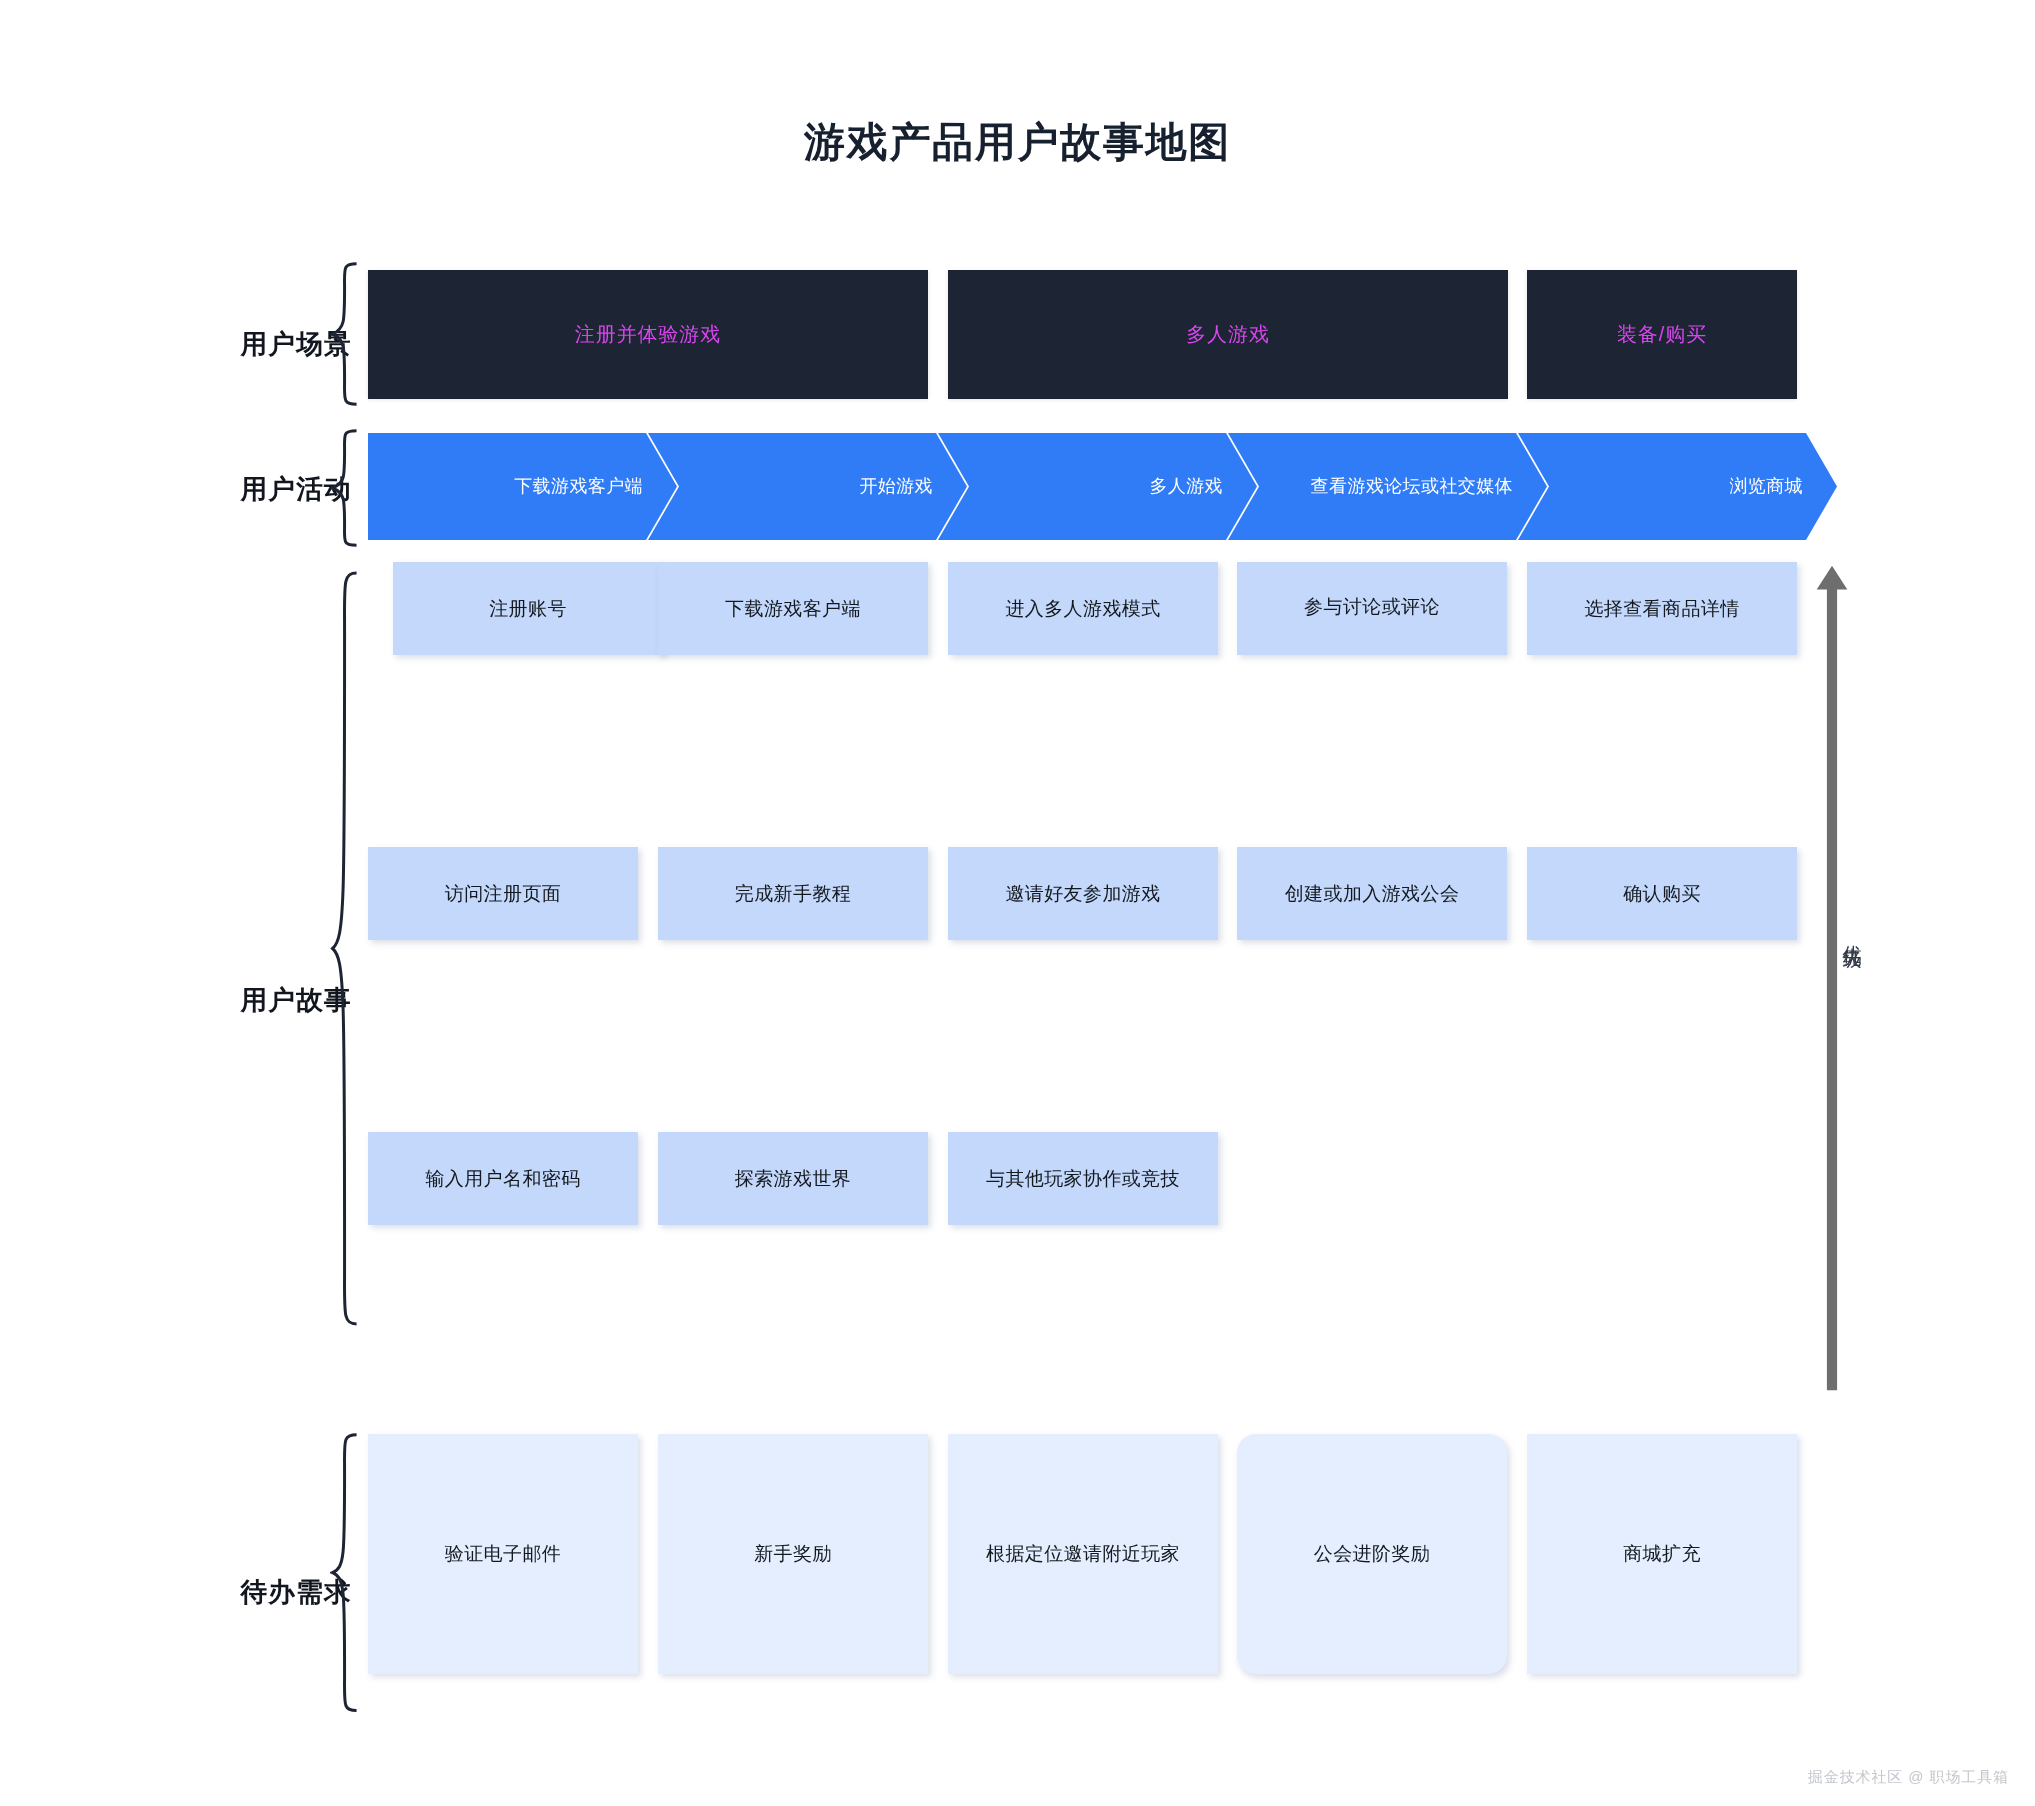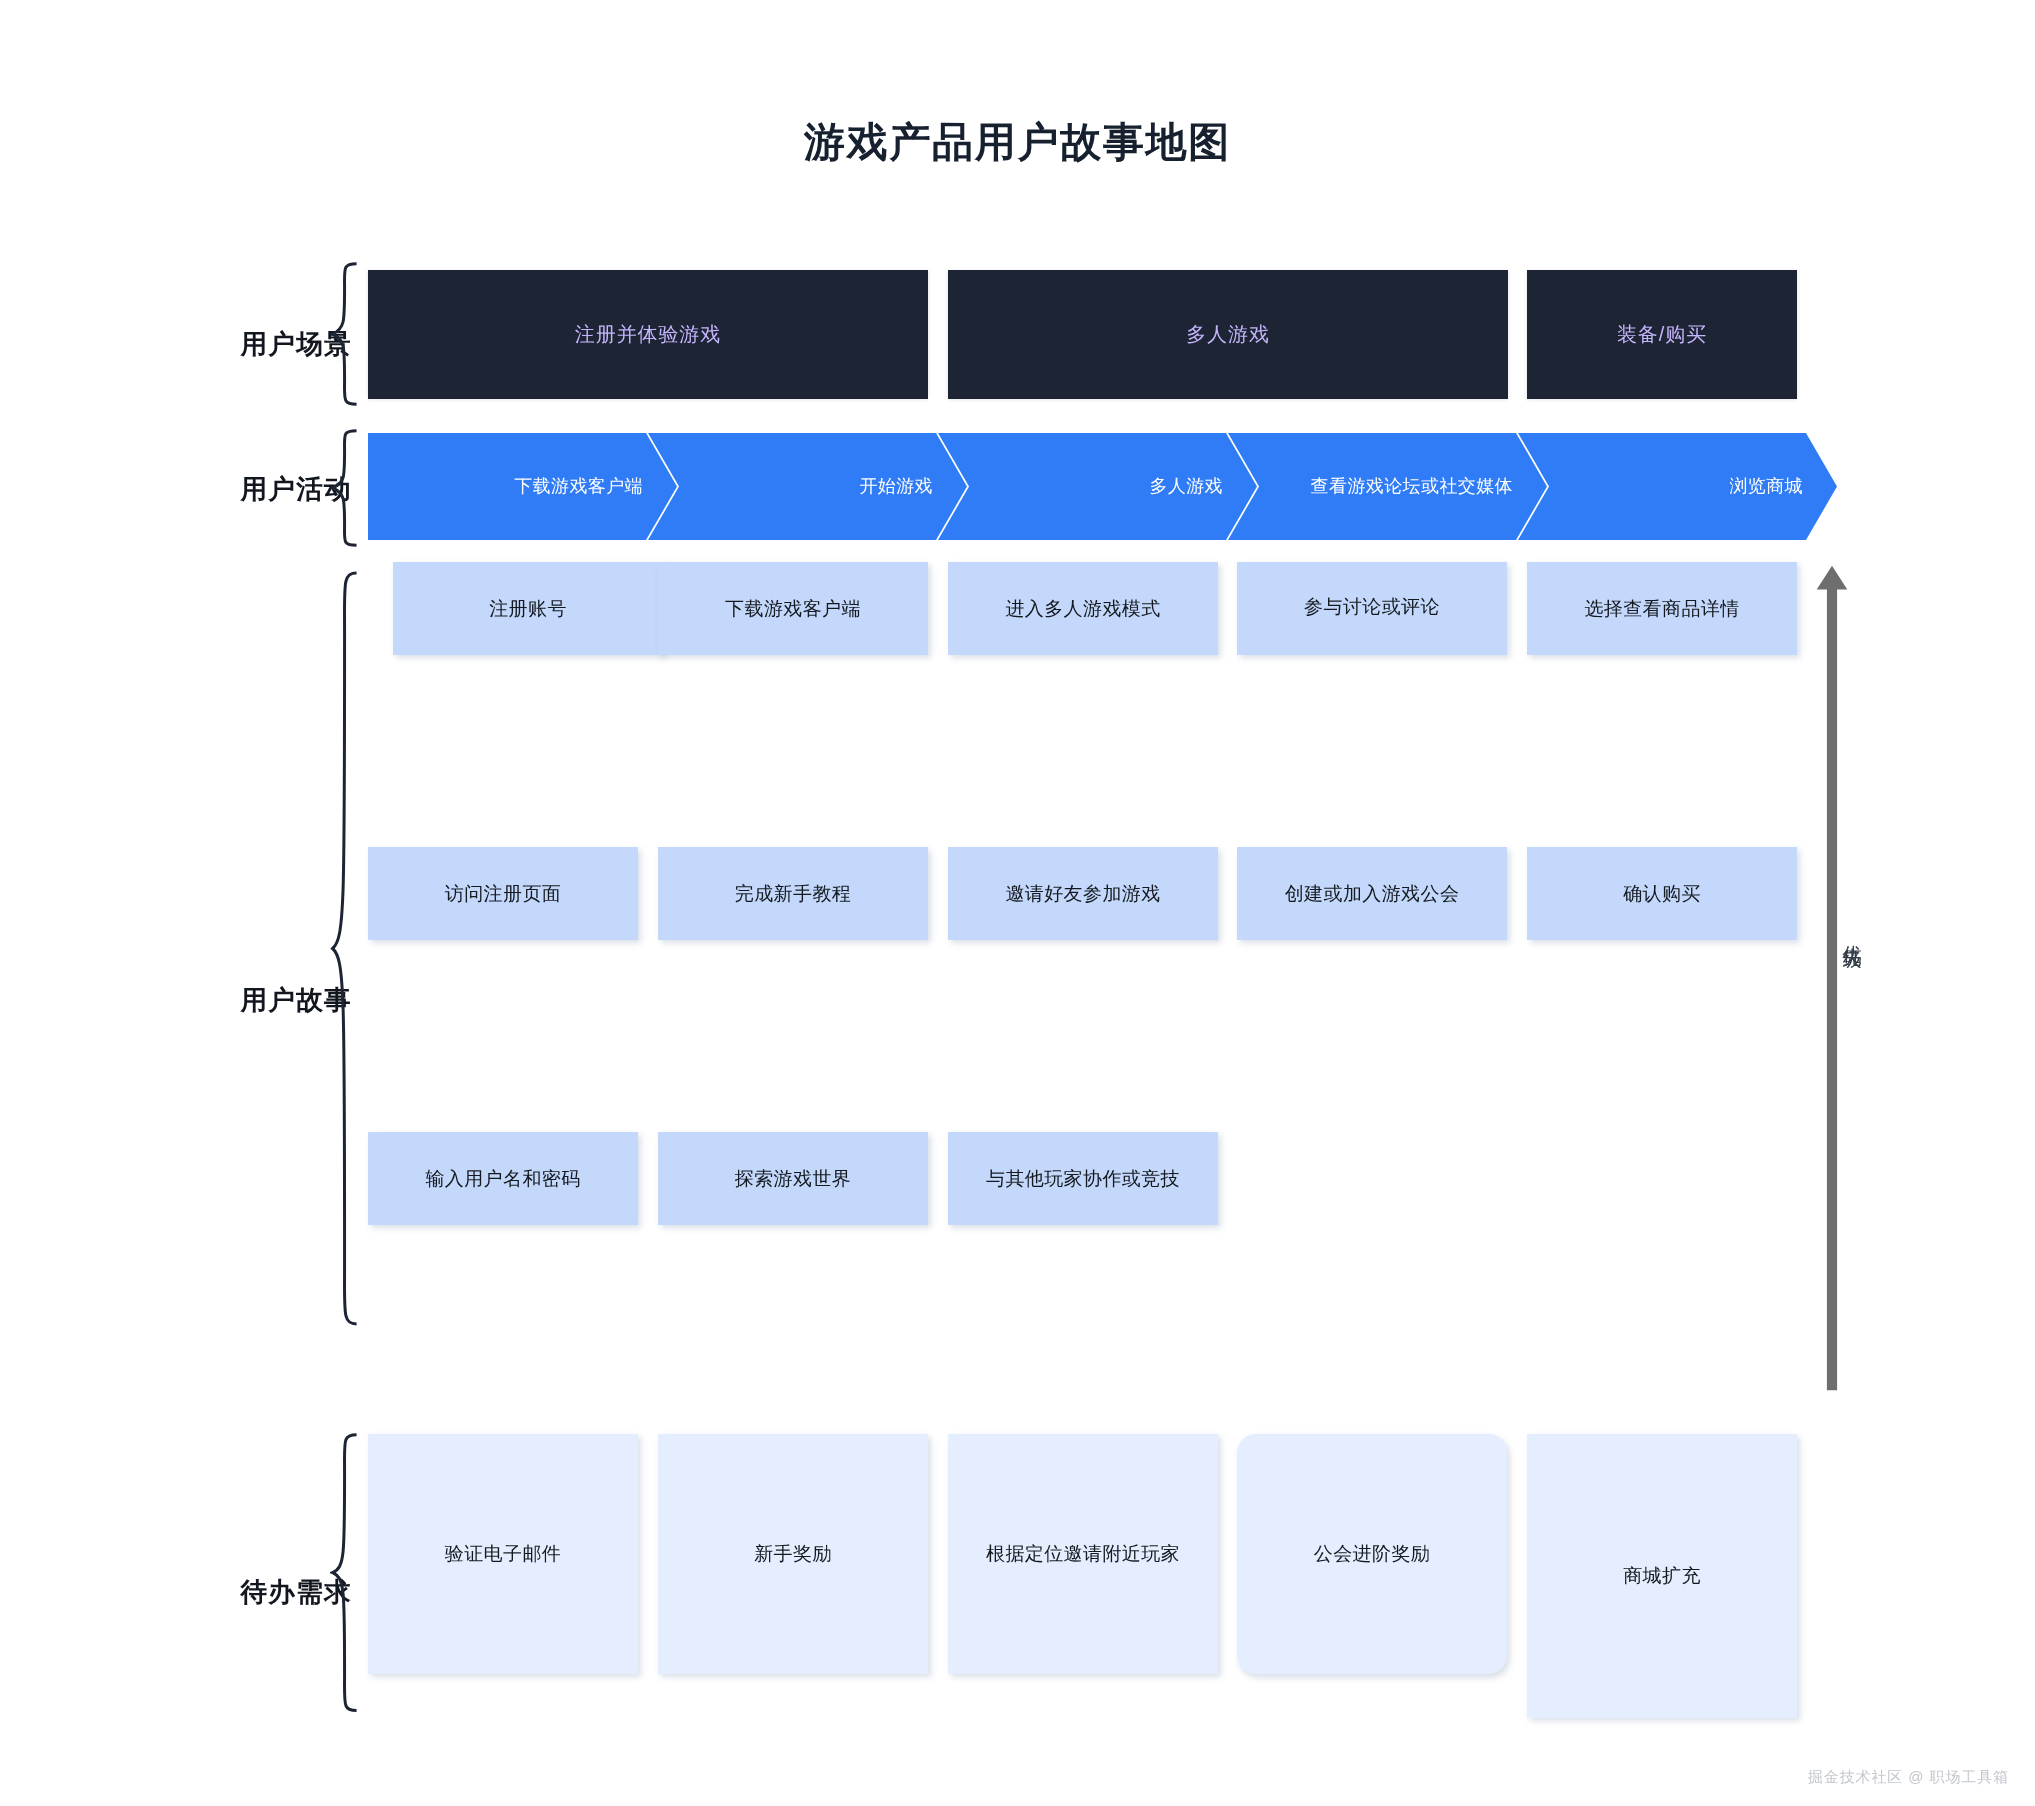--- a/index.html
+++ b/index.html
@@ -53,21 +53,21 @@
     position: absolute;
     left: 330px;
   }
 
   
   .scenario-row { position: absolute; top: 270px; left: 0; }
   .scenario {
     position: absolute;
     height: 129px;
     background: #1d2434;
-    color: #c4b5fd;
+    color: #d946ef;
     display: flex;
     align-items: center;
     justify-content: center;
     font-size: 20px;
     letter-spacing: 0.9px;
     box-shadow: 0 0.9px 4.3px rgba(0,0,0,0.12);
   }
 
   
   .activity-row { position: absolute; top: 433px; left: 0; }
@@ -247,21 +247,21 @@
     </div>
   <div class="card backlog" style="left:658px; top:1434px; height:240px;">
     <span>新手奖励</span>
     </div>
   <div class="card backlog" style="left:948px; top:1434px; height:240px;">
     <span>根据定位邀请附近玩家</span>
     </div>
   <div class="card backlog" style="left:1237px; top:1434px; height:240px;border-radius:19px;">
     <span>公会进阶奖励</span>
     </div>
-  <div class="card backlog" style="left:1527px; top:1434px; height:284px;">
+  <div class="card backlog" style="left:1527px; top:1434px; height:240px;">
     <span>商城扩充</span>
     </div>
 </div>
 
 <svg class="priority-arrow" width="34" height="832" viewBox="0 0 80 1940">
   <polygon points="40,0 76,56 52,56 52,1940 28,1940 28,56 4,56" fill="#6e6e6e"></polygon>
 </svg>
 <div class="priority-text">优先级</div>
 
 <div class="watermark">掘金技术社区 @ 职场工具箱</div>

